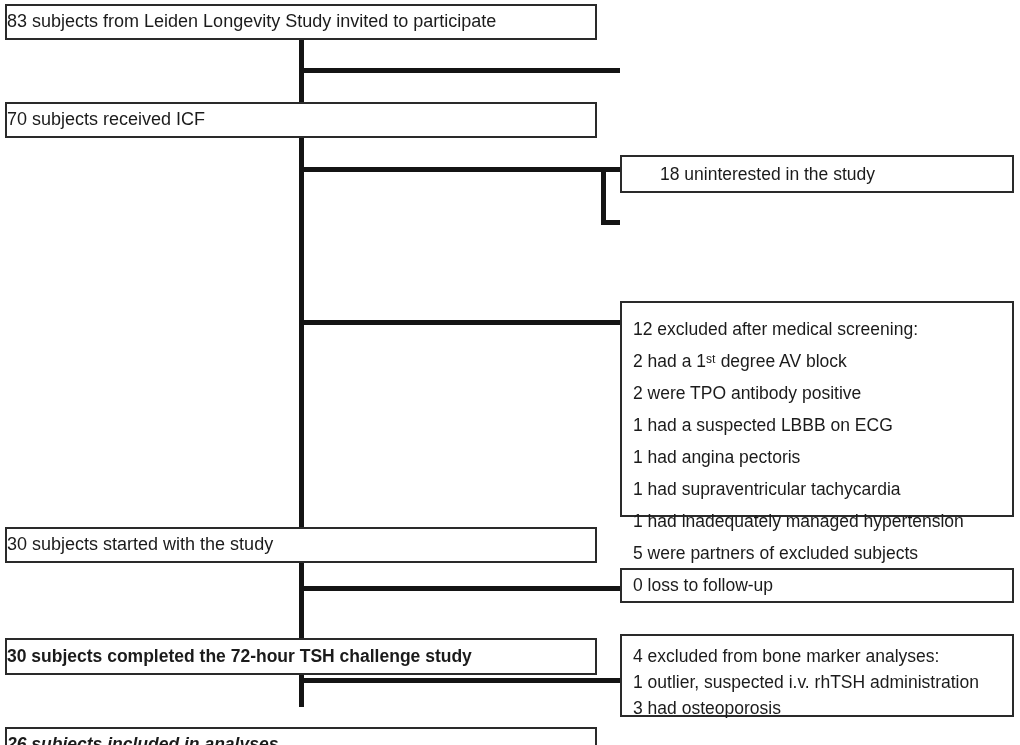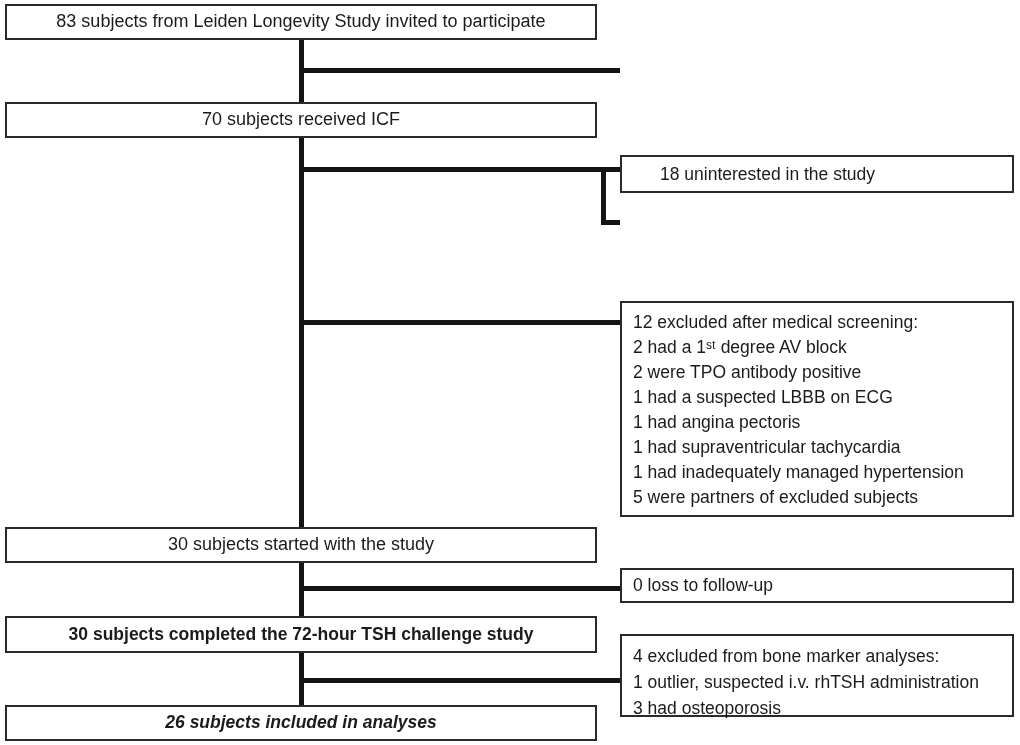--- a/index.html
+++ b/index.html
@@ -24,46 +24,48 @@
     position: absolute;
     background: #ffffff;
     border: 2px solid #2a2a2a;
     box-sizing: border-box;
   }
   .box.main {
     left: 5px;
     width: 592px;
     display: flex;
     align-items: center;
-    justify-content: center;
+    justify-content: flex-start;
     text-align: center;
     font-size: 18px;
     line-height: 1.1;
   }
   .box.main.bold {
     font-weight: bold;
     font-size: 17.5px;
+    margin-top: 22px;
   }
   .box.side {
     left: 620px;
     width: 394px;
     font-size: 17.5px;
   }
   .box.side.single {
     display: flex;
     align-items: center;
     justify-content: flex-start;
     padding-left: 11px;
   }
   .box.side.multi {
     padding: 7px 8px 0 11px;
   }
   .box.side.multi .sline {
     line-height: 25px;
     white-space: nowrap;
+    margin-top: 7px;
   }
   .box.side.multi3 {
     padding: 7px 8px 0 11px;
   }
   .box.side.multi3 .sline {
     line-height: 26px;
     white-space: nowrap;
   }
 </style>
 </head>

